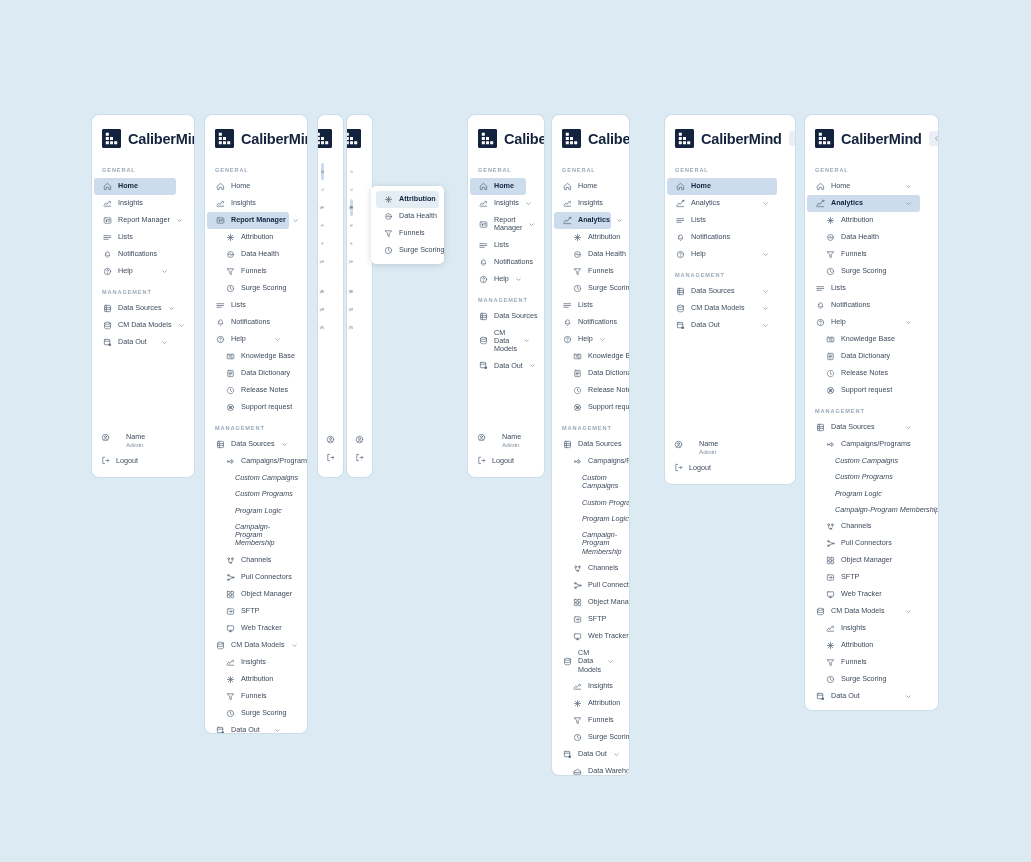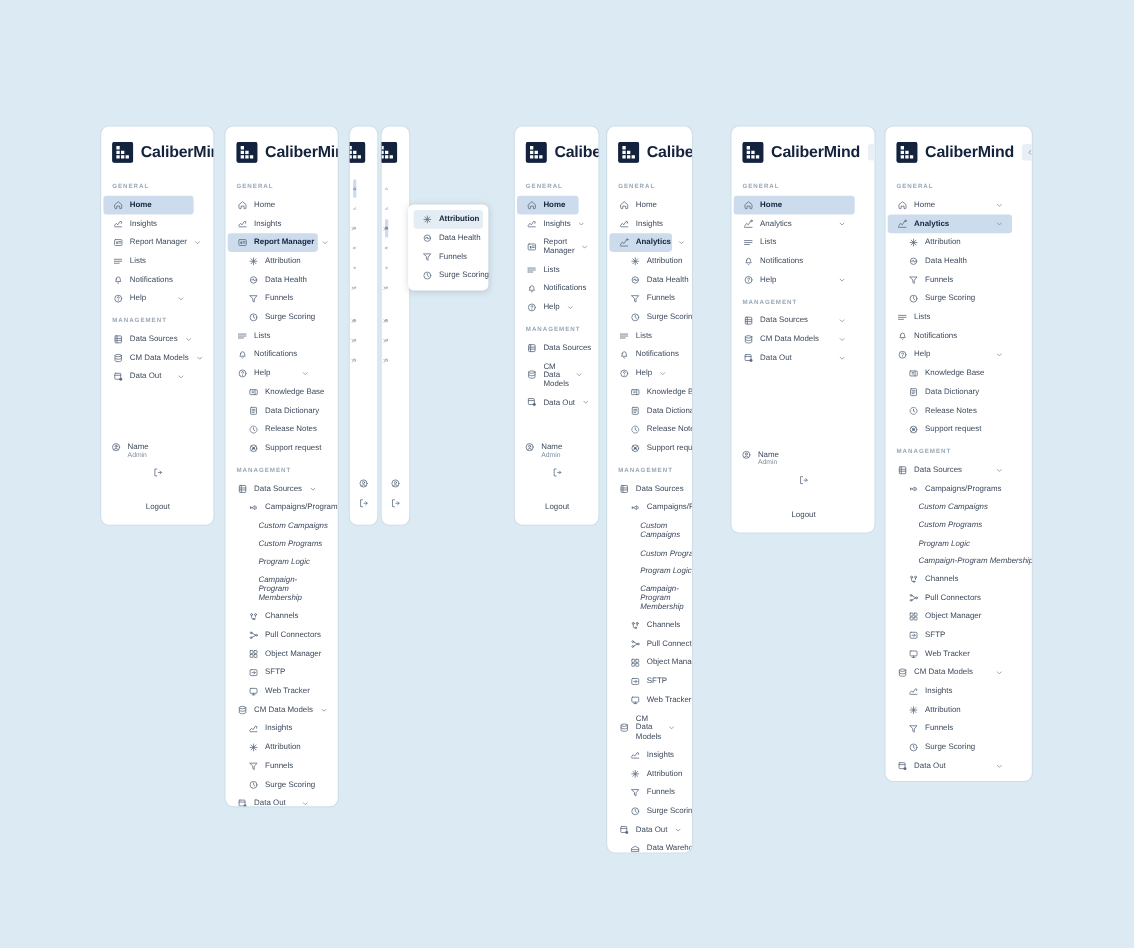--- a/index.html
+++ b/index.html
@@ -77,25 +77,25 @@
     display:flex; align-items:center; justify-content:center;
     height: 17px; margin: 1px 3px; border-radius: 3px;
     color:#5b6b7e; position: relative;
   }
   .rail-item.active { background:#ccdced; color:#14233d; }
   .rail-item .cv { position:absolute; right:1px; top:50%; transform:translateY(-50%); font-size:5px; color:#8495a6;}
   .rail-gap { height: 11px; }
 
   
   .foot { padding: 6px 8px 10px 9px; }
-  .foot-user { display:flex; align-items:flex-start; gap:6px; padding: 3px 0 5px 0;}
+  .foot-user { display:flex; align-items:flex-start; gap:16px; padding: 3px 0 5px 0;}
   .foot-user .ico { flex:0 0 9px; width:9px;height:9px; color:#5b6b7e; margin-top:1px;}
   .fu-name { font-size: 7.2px; color:#3d4a5c; line-height:1.25;}
   .fu-role { font-size: 6.2px; color:#7f8d9c; line-height:1.25;}
-  .foot-logout { display:flex; align-items:center; gap:22px; font-size:7.2px; color:#3d4a5c; padding: 2px 0; flex-direction: column;}
+  .foot-logout { display:flex; align-items:center; gap:6px; font-size:7.2px; color:#3d4a5c; padding: 2px 0;}
   .foot-logout .ico { flex:0 0 9px; width:9px;height:9px;color:#5b6b7e;}
 
   
   .flyout {
     position:absolute; background:#fff; border-radius:5px;
     box-shadow: 0 1px 6px rgba(60,80,100,.22);
     padding: 5px 3px; z-index: 20;
   }
   .flyout .item { font-size:7.2px; padding: 4px 8px; }
   .flyout .item.active { background:#e4ecf4; color:#14233d; font-weight:700;}

